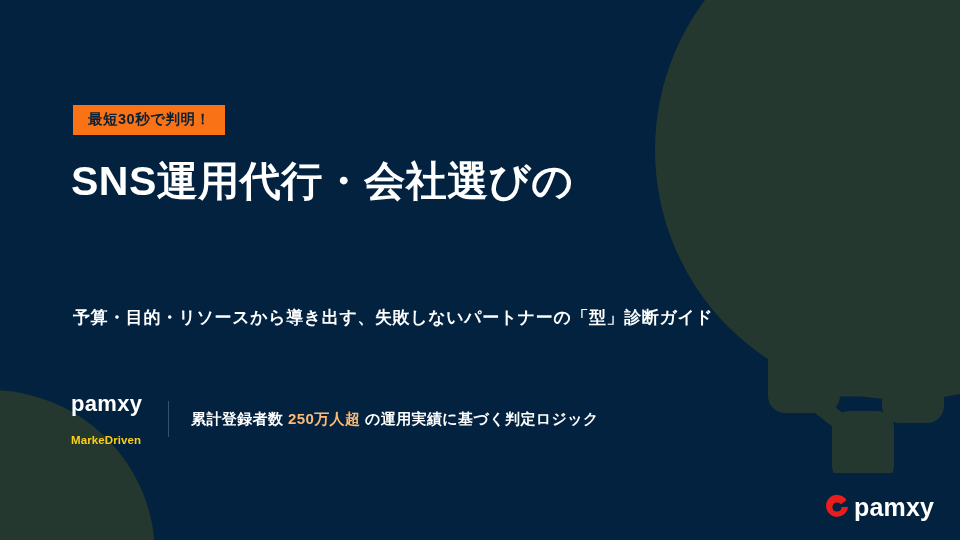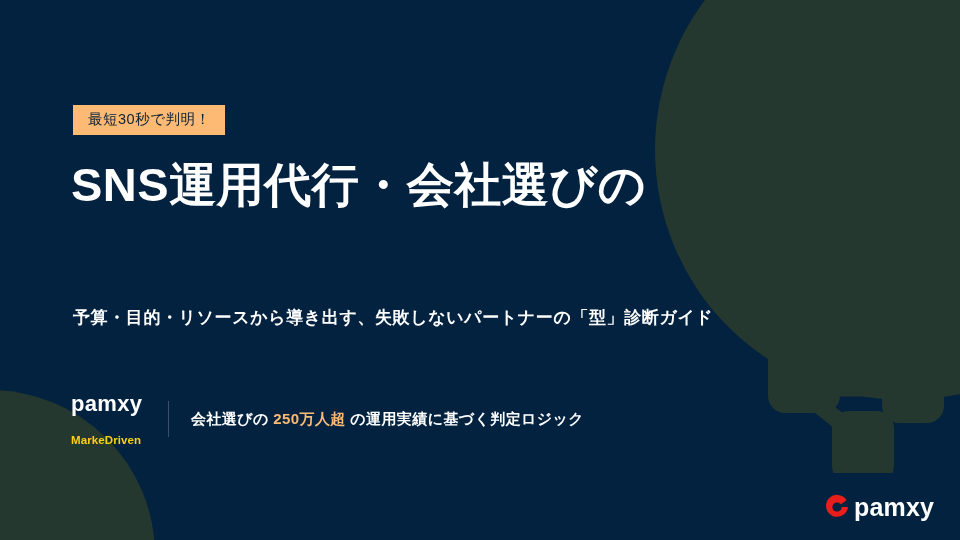--- a/index.html
+++ b/index.html
@@ -45,39 +45,39 @@
     width: 185px;
     height: 140px;
     opacity: 1;
   }
 
   
   #badge {
     position: absolute;
     left: 73px;
     top: 105px;
-    background: #fdba74;
+    background: #f97316;
     color: #0a2036;
     font-size: 14.5px;
-    font-weight: normal;
+    font-weight: bold;
     letter-spacing: 0.5px;
     padding: 7px 15px 8px 15px;
     line-height: 1;
     white-space: nowrap;
   }
 
   
   #headline {
     position: absolute;
     left: 71px;
     top: 152px;
     width: 700px;
   }
   .hl-line {
-    font-size: 47px;
+    font-size: 41px;
     font-weight: bold;
     line-height: 1.42;
     letter-spacing: 0.5px;
     white-space: nowrap;
   }
   .hl-white { color: #ffffff; }
   .hl-yellow { color: #fdd013; }
 
   
   #subtitle {
@@ -185,21 +185,21 @@
   <div id="footer-strip">
 
     <div id="brand-lockup">
       <div id="brand-name">pamxy</div>
       <div id="brand-tagline">MarkeDriven</div>
     </div>
 
     <div id="footer-divider"></div>
 
     <div id="footer-stat">
-      <span>会社選びの </span><span class="accent">250万人超</span><span> の運用実績に基づく判定ロジック</span>
+      <span>累計登録者数 </span><span class="accent">250万人超</span><span> の運用実績に基づく判定ロジック</span>
     </div>
 
   </div>
 
   <div id="corner-logo">
     <svg id="corner-logo-mark" viewBox="0 0 26 26">
       <path d="M22.5 6.2 A11 11 0 1 0 24 13 L13 13 Z" fill="#ea1d1d"></path>
       <circle cx="13" cy="13" r="4.6" fill="#02223f"></circle>
     </svg>
     <div id="corner-logo-text">pamxy</div>

